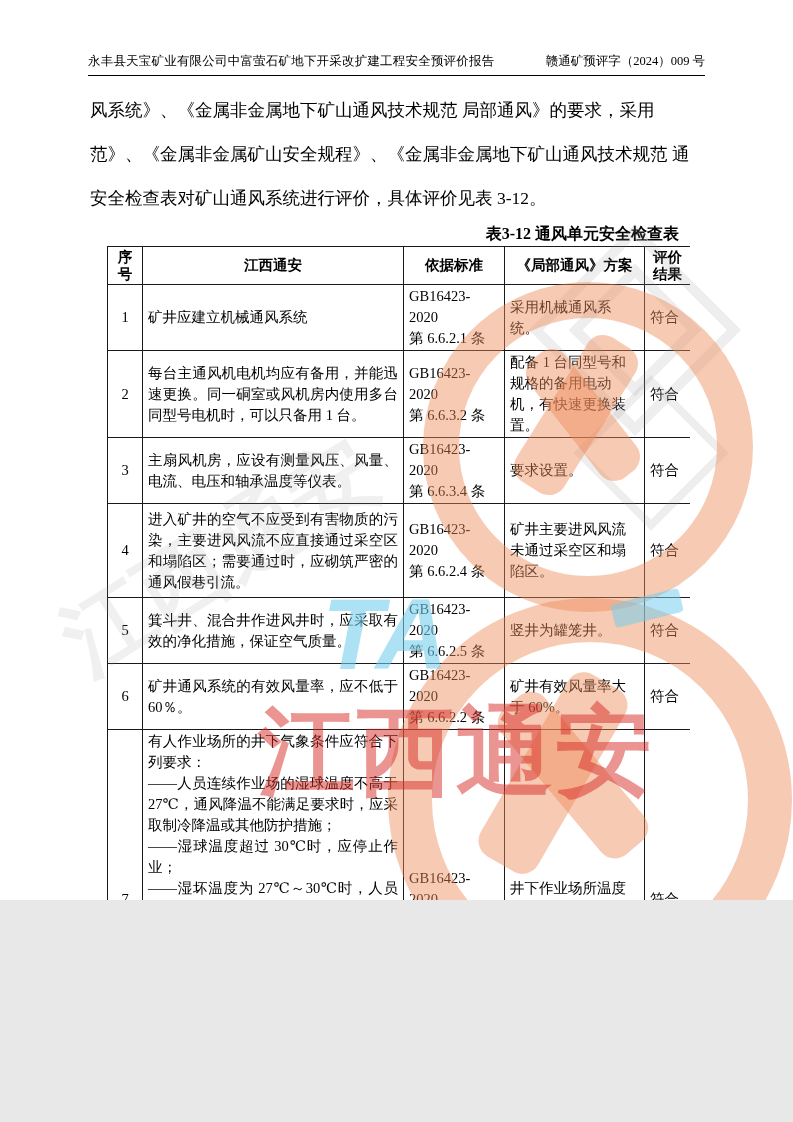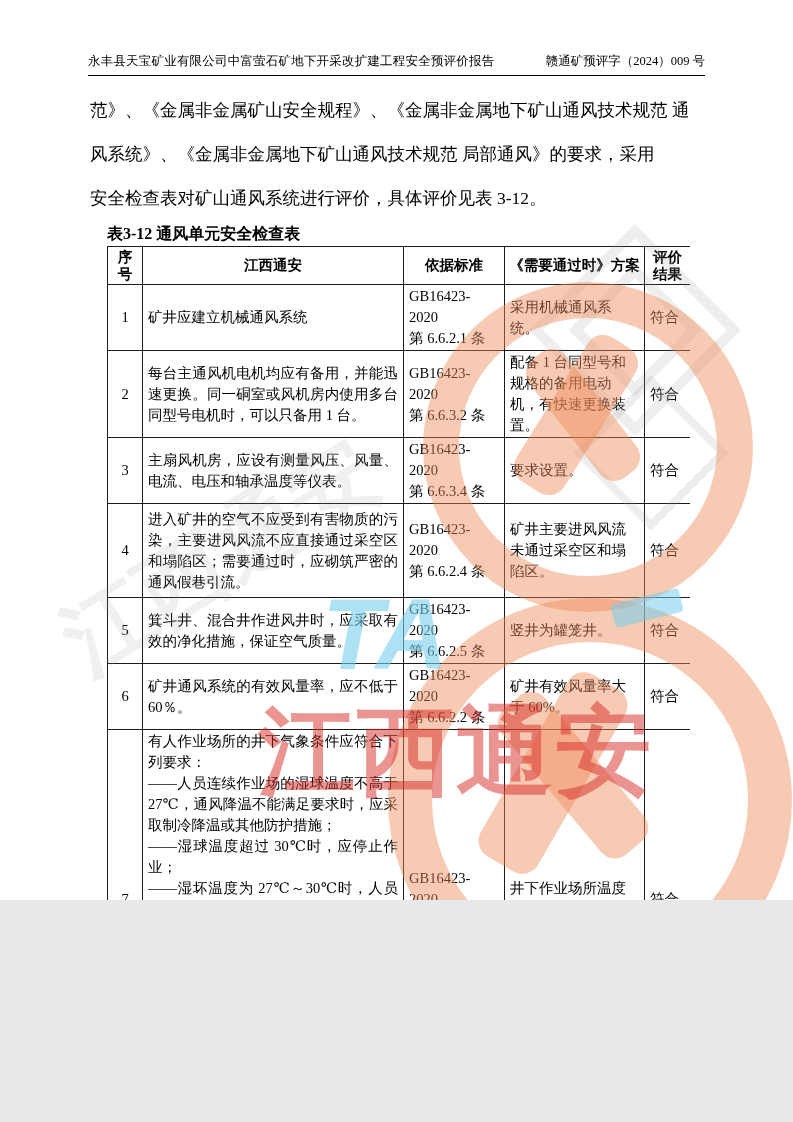--- a/index.html
+++ b/index.html
@@ -8,21 +8,21 @@
     font-family:"Liberation Serif","DejaVu Serif",serif;color:#000;overflow:hidden;
   }
   
   .hdr-left{position:absolute;left:88px;top:53px;font-size:12.5px;letter-spacing:.2px;}
   .hdr-right{position:absolute;right:88px;top:53px;font-size:12.5px;}
   .hdr-rule{position:absolute;left:88px;top:75px;width:617px;border-top:1.6px solid #000;}
   
   .para{position:absolute;left:90px;top:88px;width:624px;font-size:17.5px;line-height:44px;}
   .para .ln{white-space:nowrap;}
   
-  .tbl-title{position:absolute;left:107px;top:224px;width:583px;text-align:left;
+  .tbl-title{position:absolute;left:96px;top:224px;width:583px;text-align:right;
     font-weight:bold;font-size:16px;}
   
   .tbl-clip{position:absolute;left:107px;top:246px;width:583px;height:770px;overflow:hidden;
     border-bottom:1px solid #000;}
   table.chk{border-collapse:collapse;table-layout:fixed;width:583px;}
   table.chk col.c-no{width:35px;} table.chk col.c-content{width:261px;}
   table.chk col.c-std{width:101px;} table.chk col.c-plan{width:140px;}
   table.chk col.c-res{width:46px;}
   table.chk th,table.chk td{border:1px solid #1a1a1a;vertical-align:middle;
     font-size:14.5px;line-height:21px;padding:1px 5px;overflow:hidden;}
@@ -69,43 +69,43 @@
 </head>
 <body>
 
 <div class="page">
 
   <div class="hdr-left">永丰县天宝矿业有限公司中富萤石矿地下开采改扩建工程安全预评价报告</div>
   <div class="hdr-right">赣通矿预评字（2024）009 号</div>
   <div class="hdr-rule"></div>
 
   <div class="para">
+    <div class="ln">风系统》、《金属非金属地下矿山通风技术规范 局部通风》的要求，采用</div>
     <div class="ln">范》、《金属非金属矿山安全规程》、《金属非金属地下矿山通风技术规范 通</div>
-    <div class="ln">风系统》、《金属非金属地下矿山通风技术规范 局部通风》的要求，采用</div>
     <div class="ln">安全检查表对矿山通风系统进行评价，具体评价见表 3-12。</div>
   </div>
 
   <div class="tbl-title">表3-12 通风单元安全检查表</div>
 
   <div class="tbl-clip">
     <table class="chk">
       <colgroup>
         <col class="c-no">
           <col class="c-content">
           <col class="c-std">
           <col class="c-plan">
           <col class="c-res">
       </colgroup>
       <thead>
         <tr>
           <th>序
 号</th>
           <th>江西通安</th>
           <th>依据标准</th>
-          <th>《需要通过时》方案</th>
+          <th>《局部通风》方案</th>
           <th>评价
 结果</th>
         </tr>
       </thead>
       <tbody>
         <tr class="r1">
           <td class="no">1</td>
           <td class="content">矿井应建立机械通风系统</td>
           <td class="std">GB16423-2020
 第 6.6.2.1 条</td>

